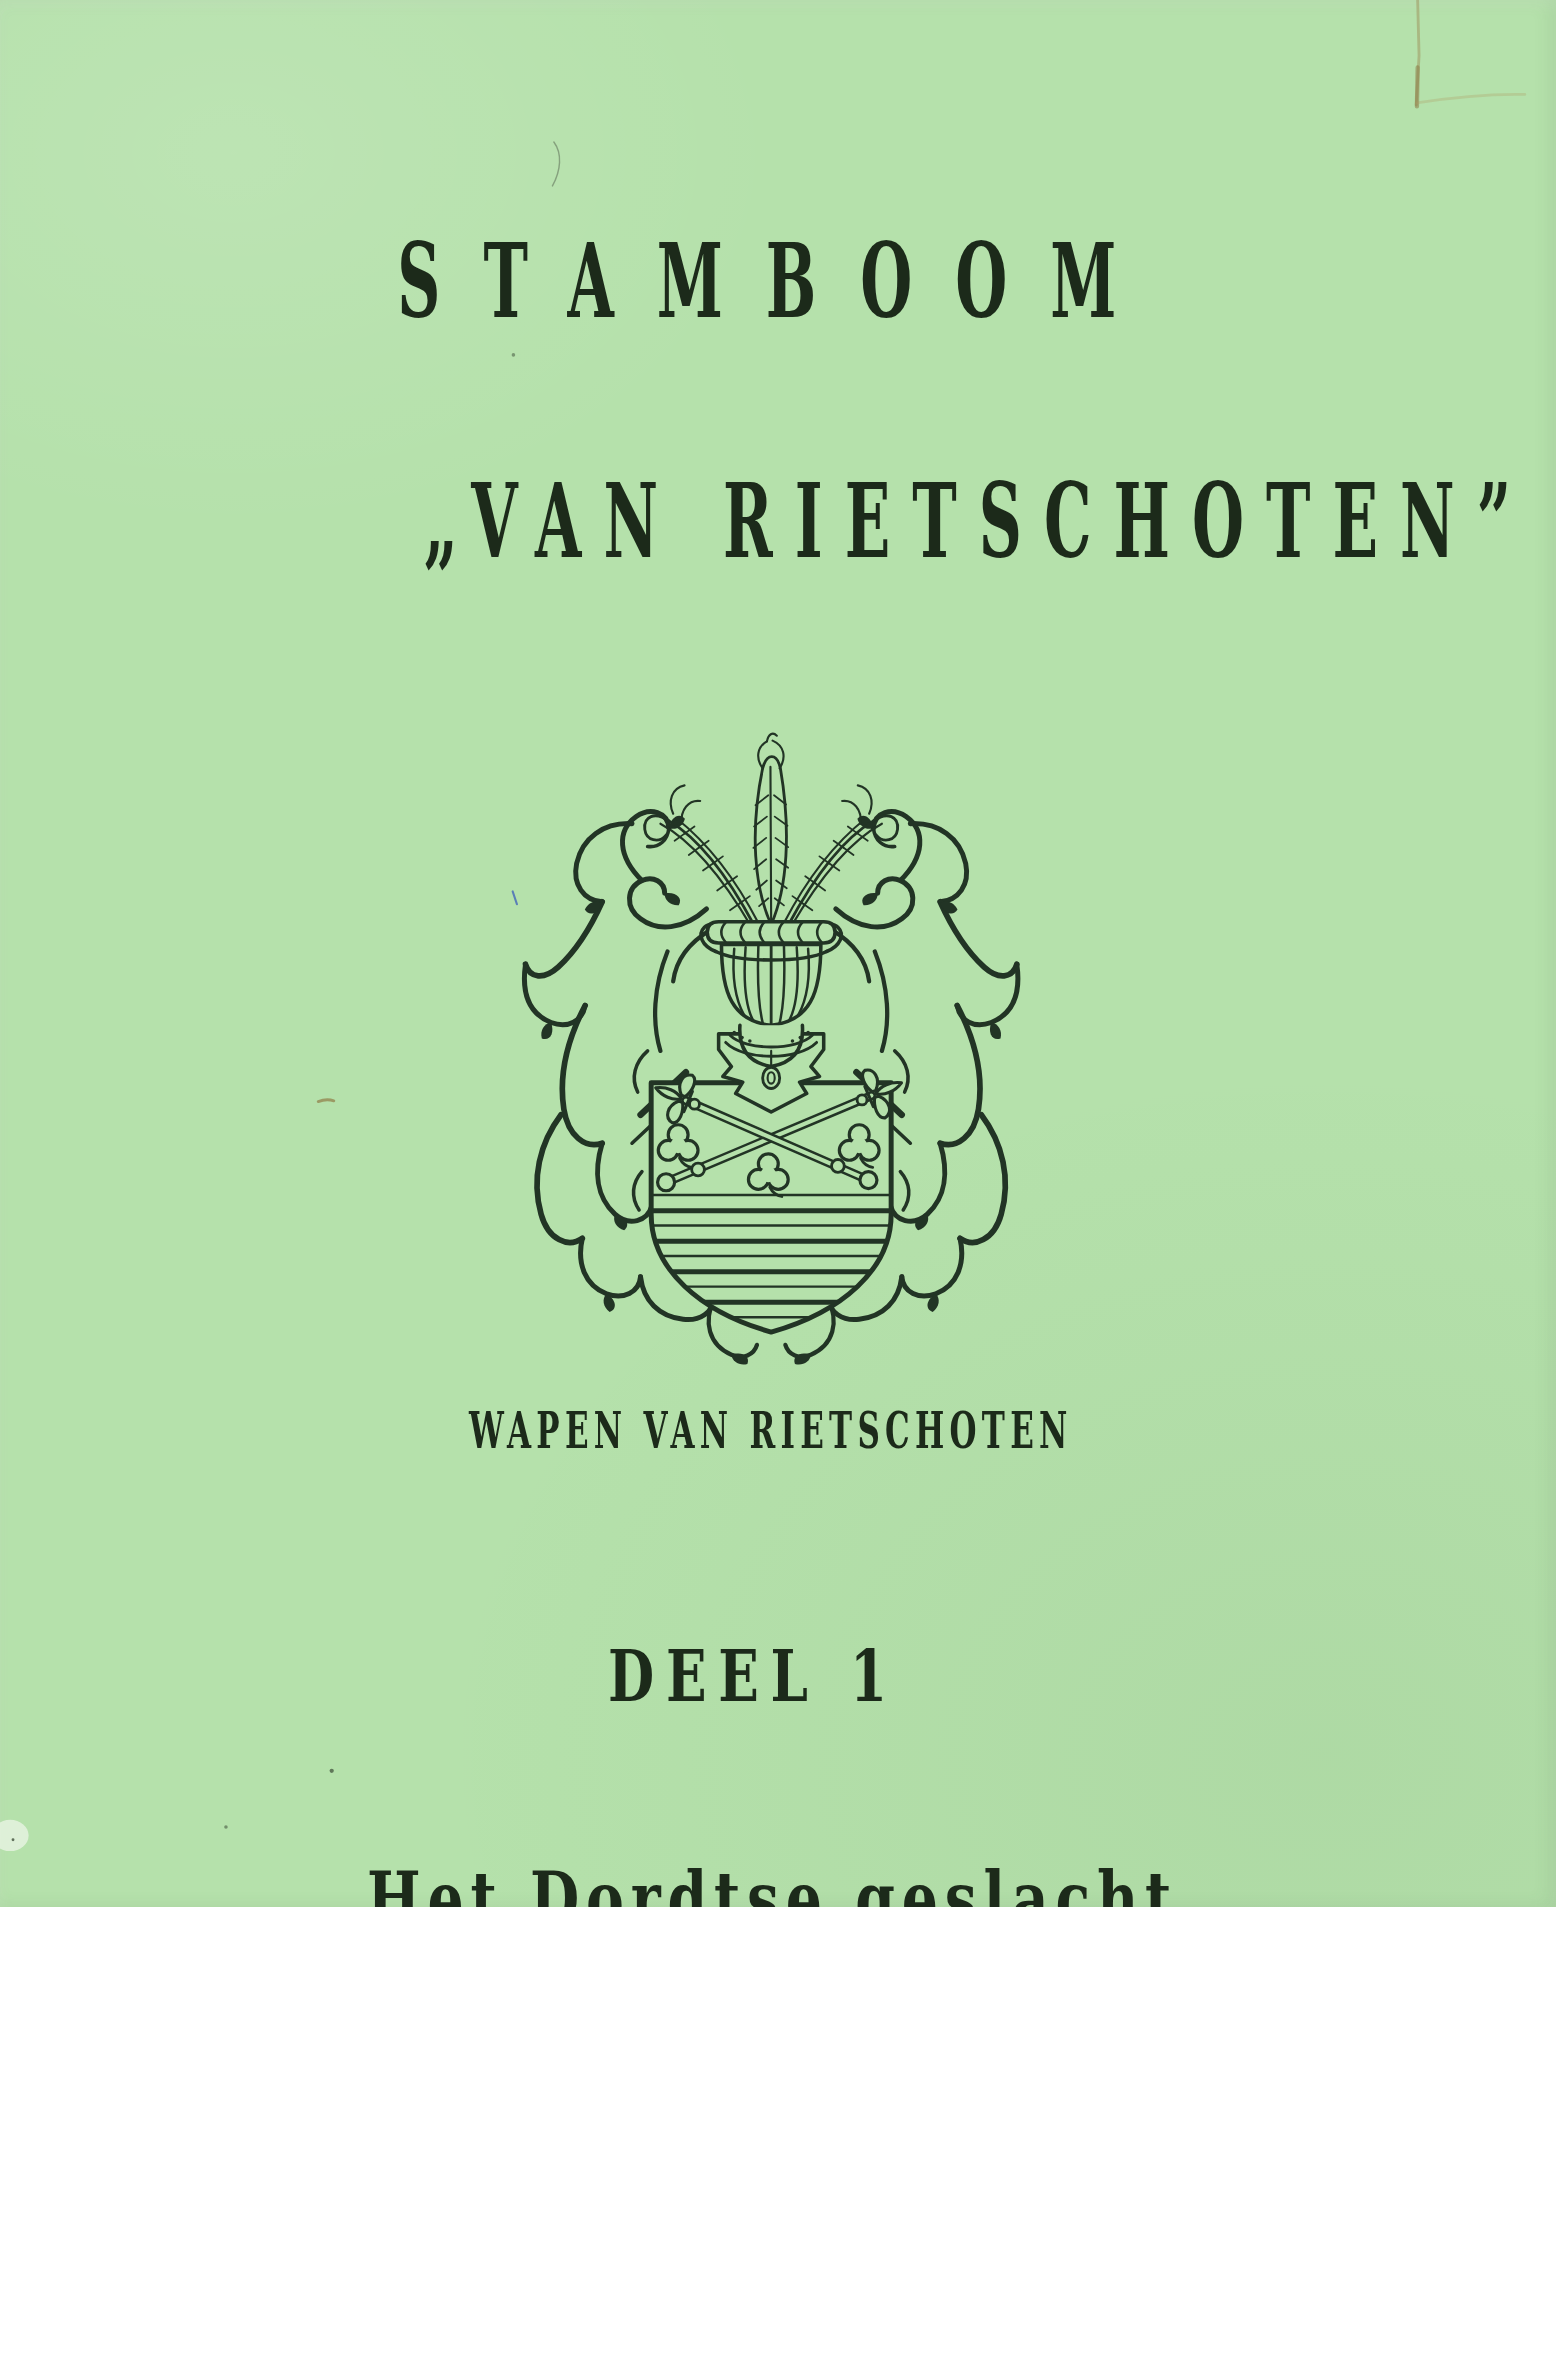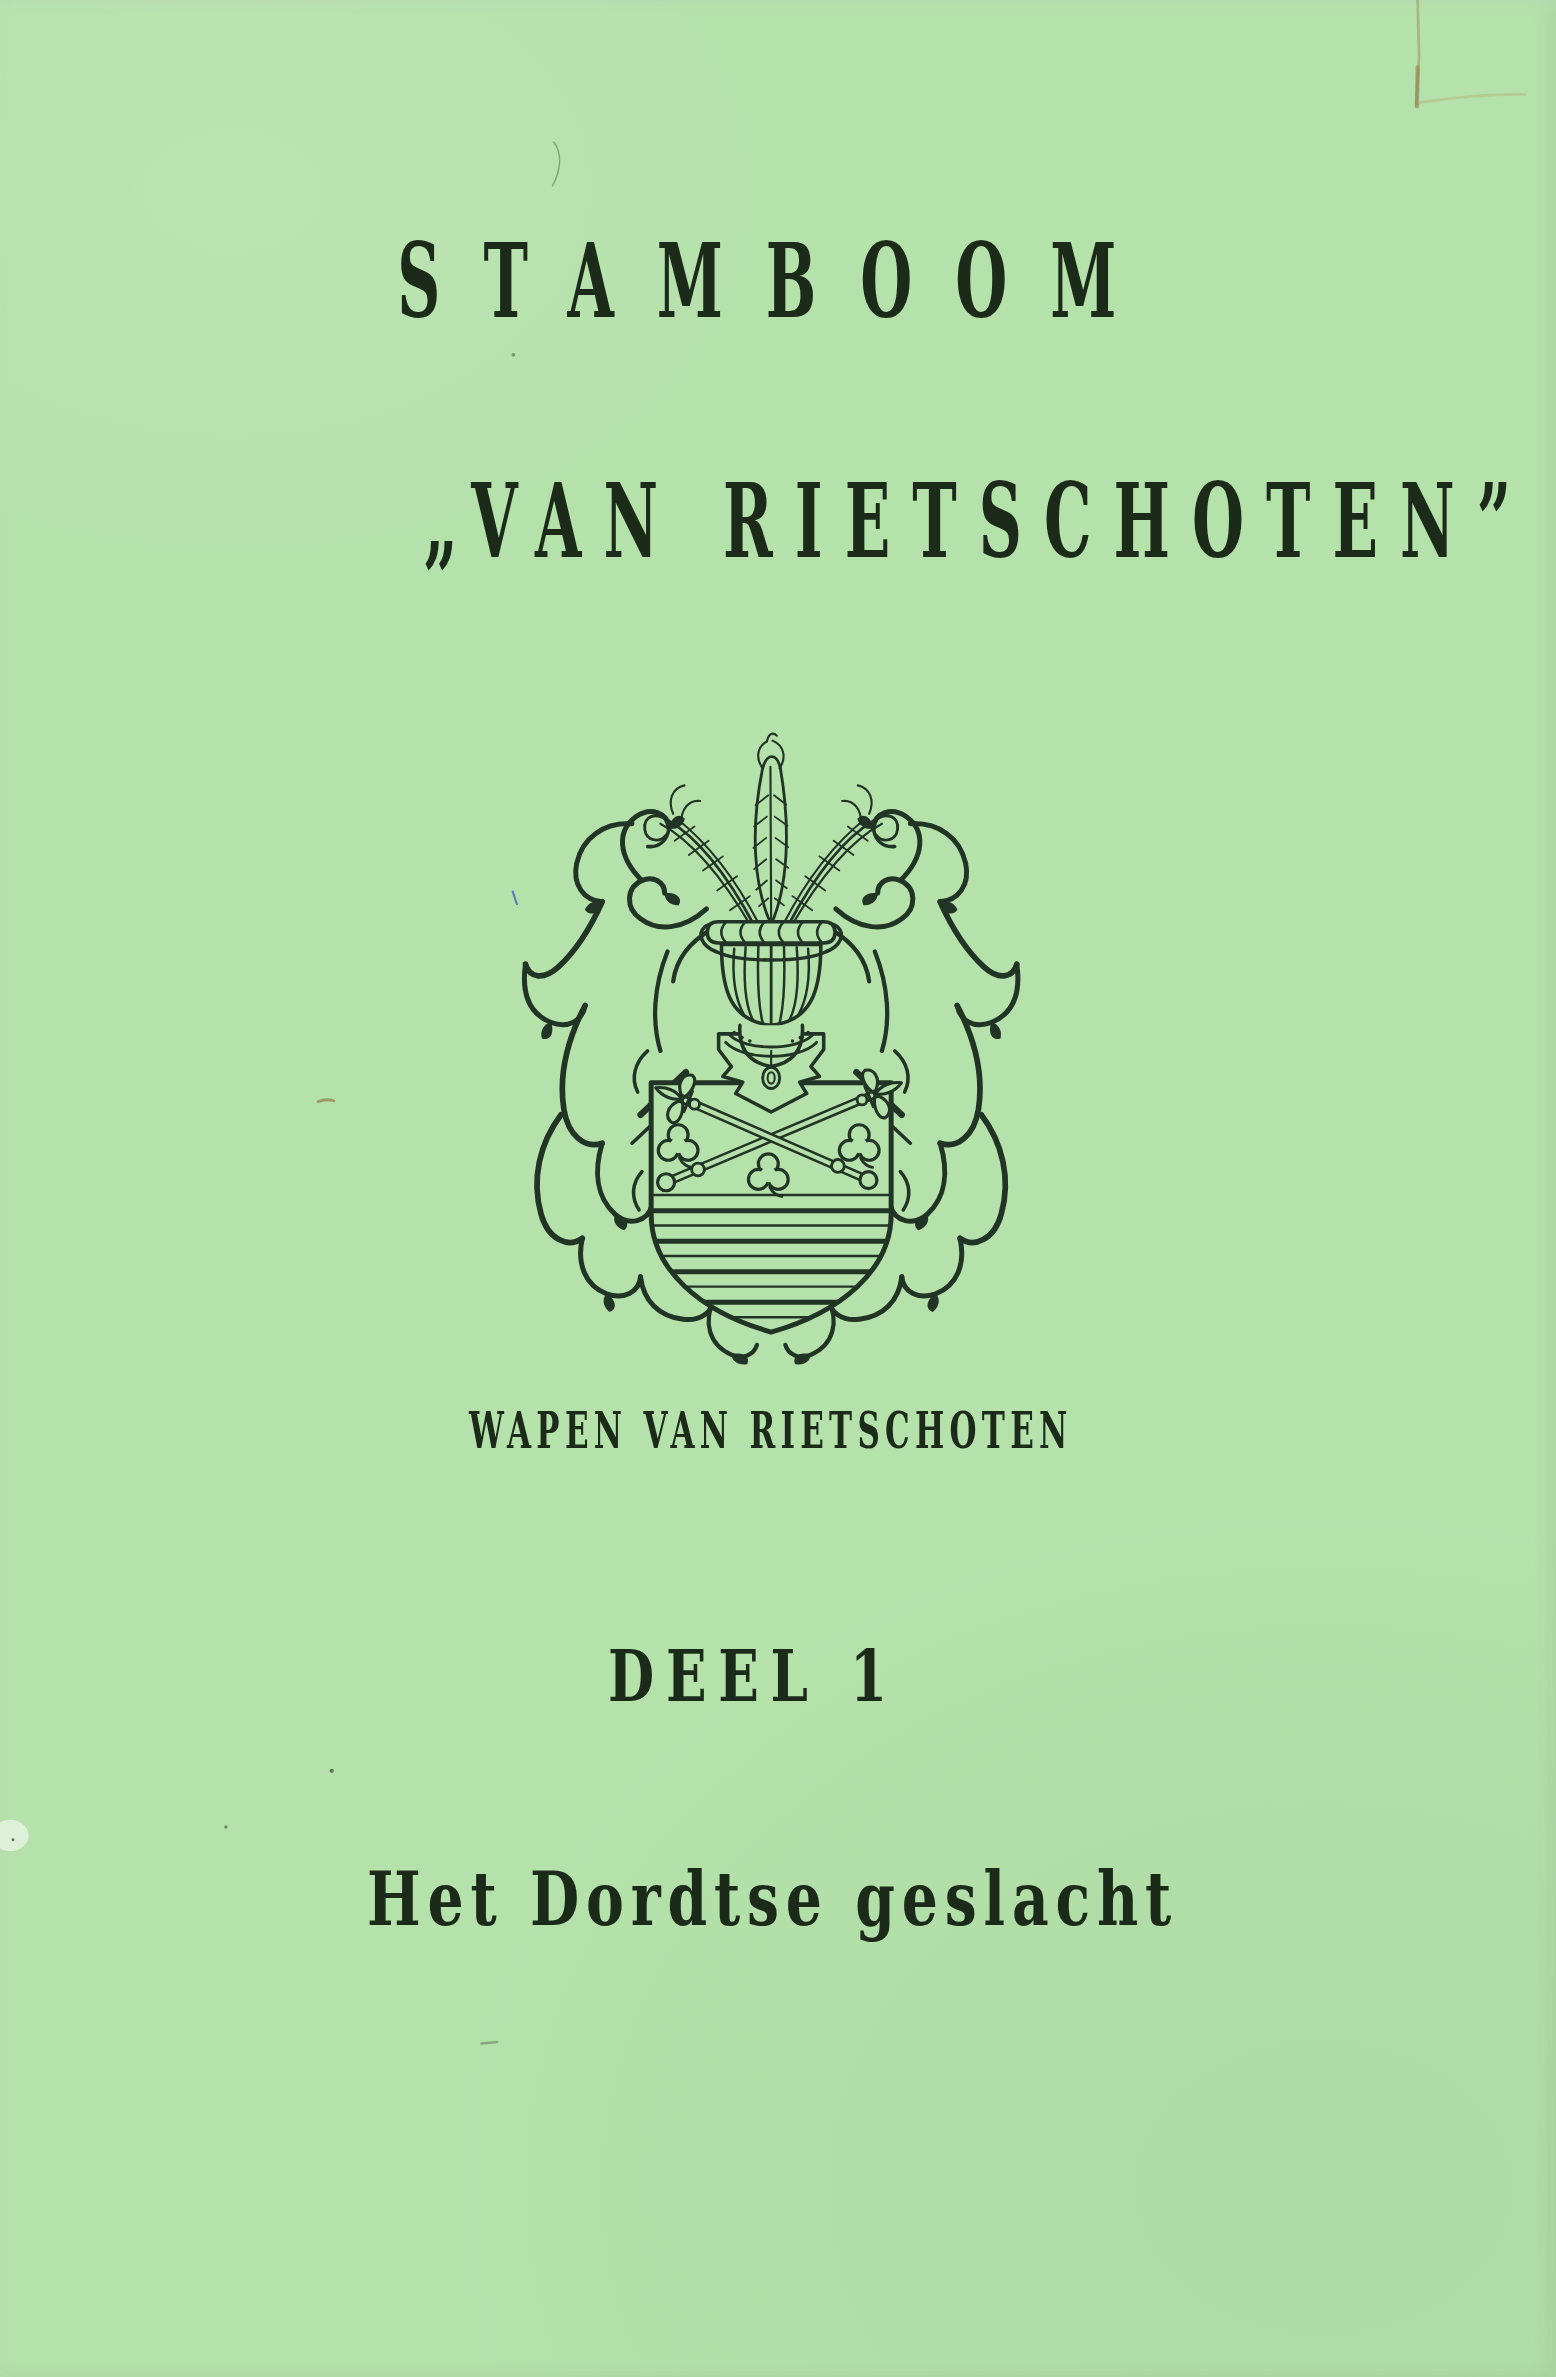--- a/index.html
+++ b/index.html
@@ -1,18 +1,18 @@
 <!DOCTYPE html>
 <html style="font-size:11.4px"><head>
 <meta charset="utf-8">
 <style>
   html,body{margin:0;padding:0;}
   .page{
     position:relative;
-    width:1557px;height:2377px;
+    width:1557px;height:1907px;
     background:
       radial-gradient(923px 639px at 15% 8%, rgba(255,255,255,0.10), transparent 60%),
       radial-gradient(1278px 994px at 85% 92%, rgba(60,100,55,0.06), transparent 70%),
       #b5e1ab;
     overflow:hidden;
     box-shadow: inset -7px 0 17px rgba(60,90,55,.10), inset 0 5.7px 12.8px rgba(255,255,255,.14);
     font-family:"DejaVu Serif", serif;
   }
   .hline{
     position:absolute;text-align:center;color:#1c2a1a;

